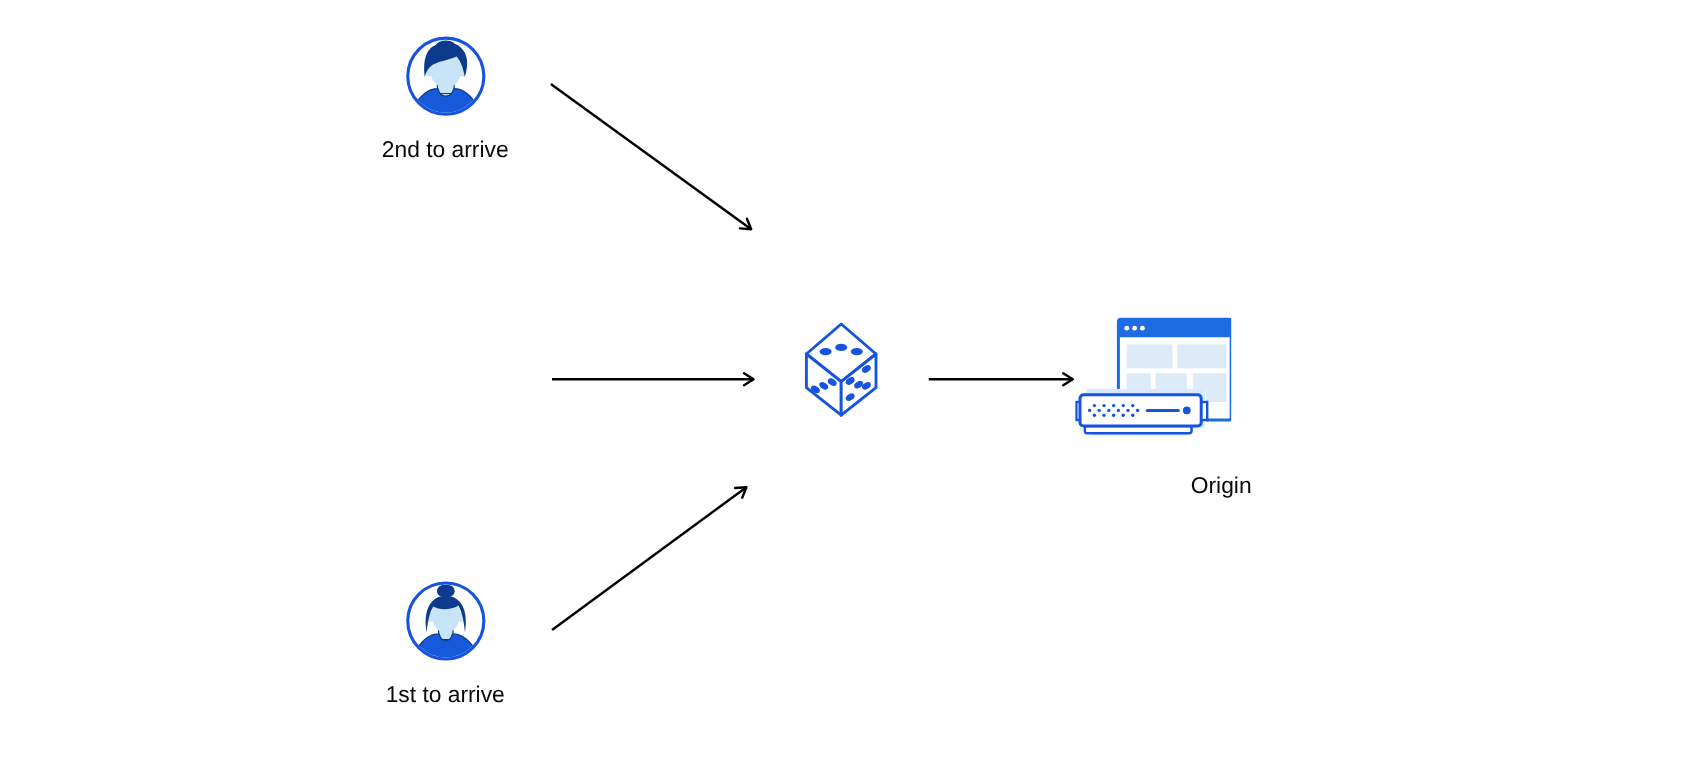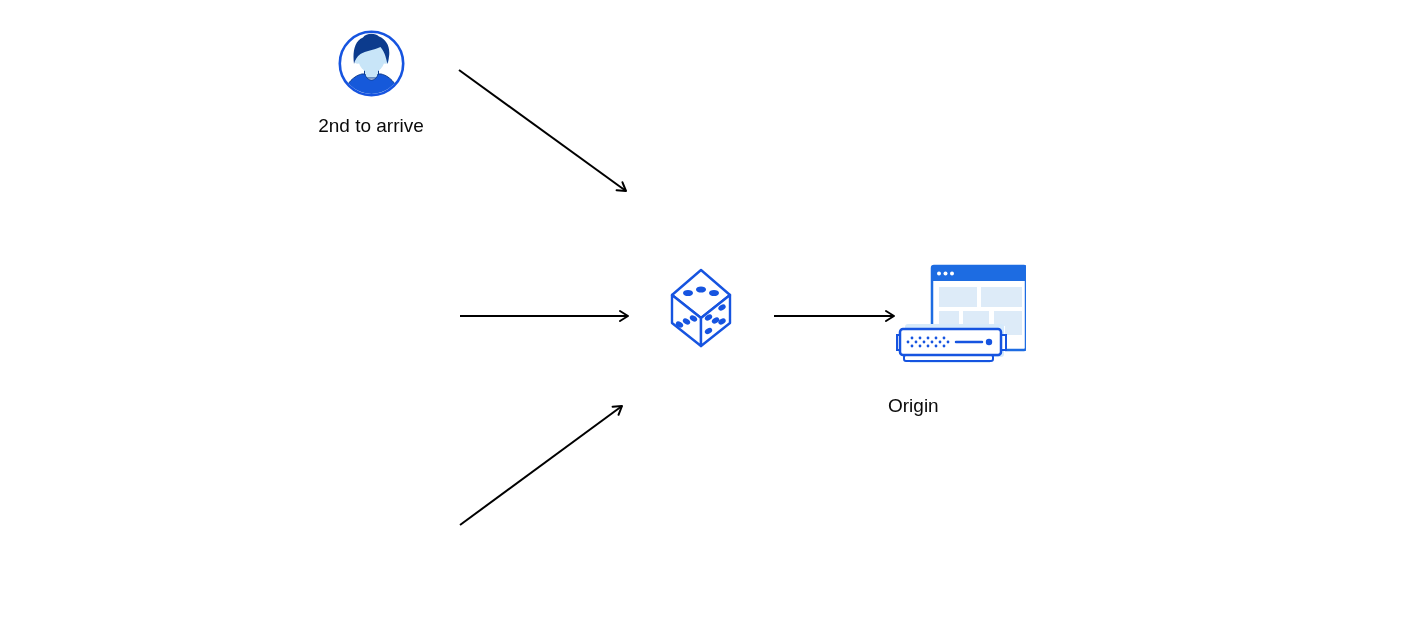--- a/index.html
+++ b/index.html
@@ -28,21 +28,21 @@
   }
   .client-top    { left: 291px; top: 30px;  width: 160px; }
   .client-middle { left: 286px; top: 255px; width: 160px; }
   .client-bottom { left: 291px; top: 484px; width: 160px; }
   .dice-node { left: 668px; top: 268px; width: 67px; }
   .origin-node { left: 888px; top: 258px; width: 155px; height: 150px; }
   .origin-node .browser-svg { position: absolute; left: 40px; top: 5px; }
   .origin-node .server-svg  { position: absolute; left: 8px;  top: 66px; }
   .origin-node .label {
     position: absolute; left: 0; top: 119px; width: 155px;
-    font-size: 19px; color: #0a0a0a; text-align: left;
+    font-size: 19px; color: #0a0a0a; text-align: right;
   }
 </style>
 </head>
 <body>
 
 <div class="canvas">
 
   <svg class="arrows-layer" width="1405" height="633" viewBox="0 0 1405 633" xmlns="http://www.w3.org/2000/svg">
     <defs>
       <marker id="ah" markerUnits="userSpaceOnUse" markerWidth="16" markerHeight="16" refX="10" refY="7" orient="auto">
@@ -69,20 +69,40 @@
         <ellipse cx="19.5" cy="30" rx="3.4" ry="3.8" fill="#c8e5f8"></ellipse>
         <ellipse cx="47.5" cy="30" rx="3.4" ry="3.8" fill="#c8e5f8"></ellipse>
         <ellipse cx="33.5" cy="27.5" rx="13.5" ry="15.5" fill="#c8e5f8"></ellipse>
         <path d="M16,34 C14.5,23 16,11 25,7.5 C28,3 37,2.5 41,6.5 C48.5,9.5 52.5,17 51,26.5 C50.6,29.5 50,32 49.3,34 C48,26 45.5,20.5 42.5,17 C36,20 27.5,21 22.5,24 C19,26.5 17,30 16,34 Z" fill="#0c3b8d"></path>
       </g>
     </svg>
     <div class="label">2nd to arrive</div>
   </div>
 
 
+  <div class="node client-bottom">
+    <svg width="67" height="67" viewBox="0 0 67 67" xmlns="http://www.w3.org/2000/svg">
+      <defs>
+          <clipPath id="c3">
+            <circle cx="33.5" cy="33.5" r="30.4"></circle>
+          </clipPath>
+        </defs>
+      <circle cx="33.5" cy="33.5" r="31.7" fill="#ffffff" stroke="#1654e0" stroke-width="2.6"></circle>
+      <g clip-path="url(#c3)">
+        <ellipse cx="33.5" cy="8.5" rx="7.5" ry="5.5" fill="#0c3b8d"></ellipse>
+        <rect x="27.5" y="36" width="12" height="13" fill="#c8e5f8" stroke="#0c3b8d" stroke-width="1"></rect>
+        <path d="M5,68 C9,52.5 18,46 25,44.5 L28,44.5 C29,48 31,50 33.5,50 C36,50 38,48 39,44.5 L42,44.5 C49,46 58,52.5 62,68 Z" fill="#1659da" stroke="#0c3b8d" stroke-width="1"></path>
+        <ellipse cx="21" cy="30.5" rx="3.2" ry="3.6" fill="#c8e5f8"></ellipse>
+        <ellipse cx="46" cy="30.5" rx="3.2" ry="3.6" fill="#c8e5f8"></ellipse>
+        <ellipse cx="33.5" cy="28" rx="12" ry="15.3" fill="#c8e5f8"></ellipse>
+        <path d="M17.5,43 C14.5,25 20.5,12.5 33.5,12.5 C46.5,12.5 52.5,25 49.5,43 C48.5,33 47,26 44,20.5 C38,24.5 28,24.5 23,21.5 C20,26.5 18.5,34 17.5,43 Z" fill="#0c3b8d"></path>
+      </g>
+    </svg>
+    <div class="label">1st to arrive</div>
+  </div>
 
   <div class="node dice-node">
     <svg width="67" height="82" viewBox="0 0 67 82" xmlns="http://www.w3.org/2000/svg">
       <g fill="#ffffff" stroke="#1654e0" stroke-width="2.4" stroke-linejoin="round">
         <path d="M33,2 L62,27 L33,50 L4,27 Z"></path>
         <path d="M4,27 L33,50 L33,78 L4,55 Z"></path>
         <path d="M62,27 L33,50 L33,78 L62,55 Z"></path>
       </g>
       <g fill="#1654e0">
         <ellipse cx="20" cy="25" rx="5" ry="3.1"></ellipse>

